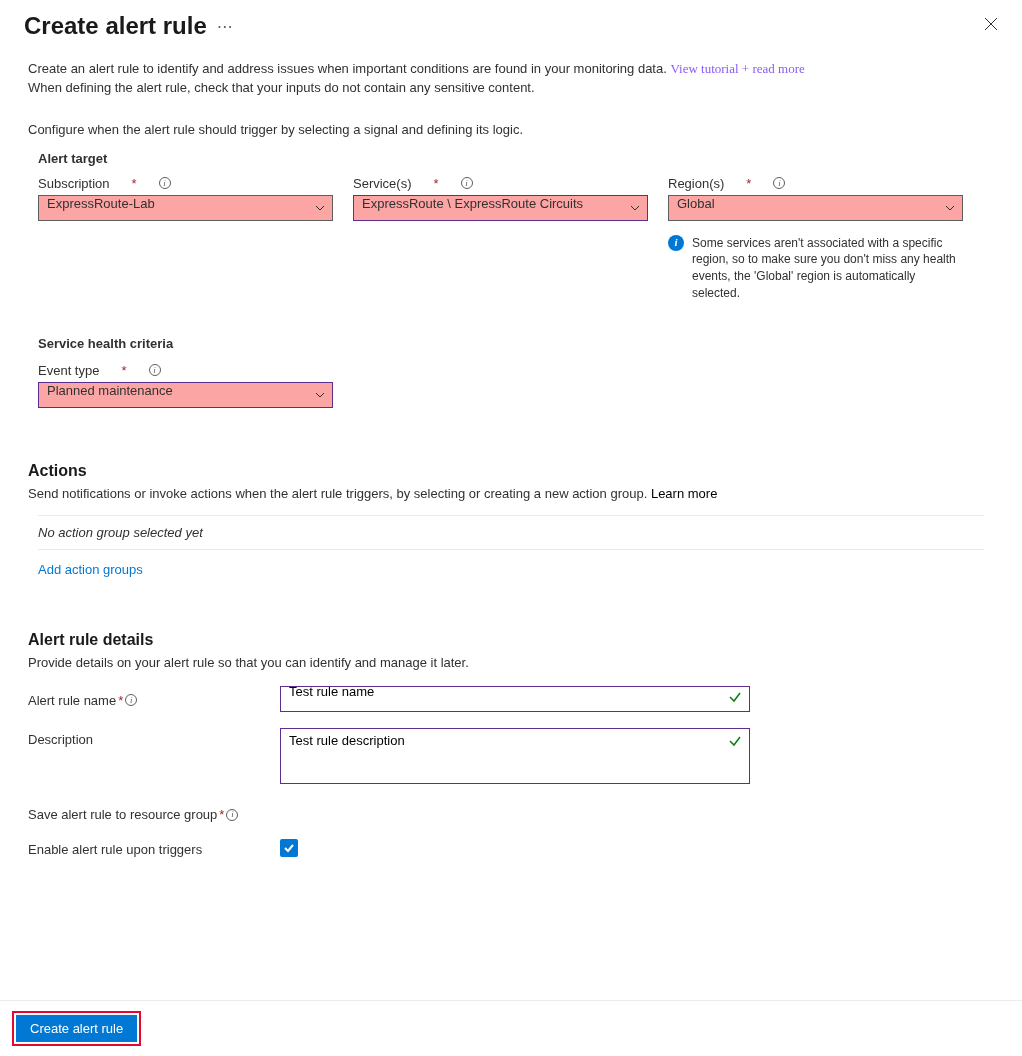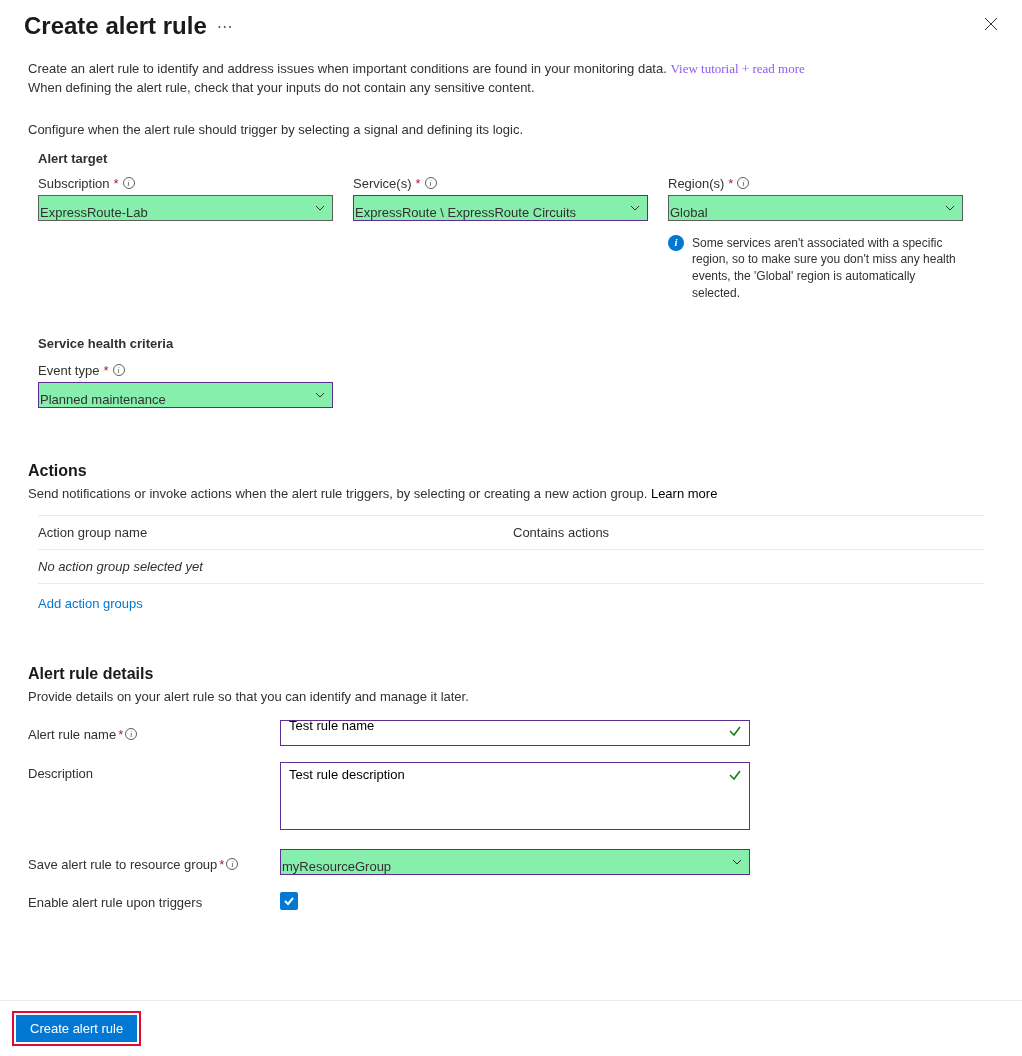--- a/index.html
+++ b/index.html
@@ -60,43 +60,43 @@
   .field {
     display: flex;
     flex-direction: column;
     flex: 0 0 295px;
   }
   .field-label {
     font-size: 13px;
     margin-bottom: 4px;
     display: flex;
     align-items: center;
-    gap: 4px;
+    gap: 22px;
   }
   .req { color: #a4262c; }
   .info-icon {
     width: 12px; height: 12px;
     border: 1px solid #605e5c;
     border-radius: 50%;
     display: inline-flex;
     align-items: center; justify-content: center;
     font-size: 9px;
     color: #605e5c;
     line-height: 1;
     font-style: italic;
     font-family: Georgia, serif;
   }
   .select {
     position: relative;
     height: 26px;
     border: 1px solid #605e5c;
-    background: #86efac;
-    display: flex;
-    align-items: flex-end;
-    padding: 0 26px 0 1px;
+    background: #fca5a5;
+    display: flex;
+    align-items: flex-start;
+    padding: 0 26px 0 8px;
     font-size: 13px;
     cursor: pointer;
   }
   .select.purple { border-color: #5c2e91; }
   .select .chev {
     position: absolute;
     right: 6px;
     top: 50%;
     transform: translateY(-50%);
   }
@@ -167,21 +167,21 @@
   .input-wrap { position:relative; flex:0 0 470px; }
   .input-wrap input, .input-wrap textarea {
     width:100%;
     border: 1px solid #5c2e91;
     padding: 4px 30px 20px 8px;
     font-size:13px;
     font-family:inherit;
     box-sizing:border-box;
   }
   .input-wrap input { height:26px; }
-  .input-wrap textarea { height:68px; resize:none; }
+  .input-wrap textarea { height:56px; resize:none; }
   .input-wrap .check {
     position:absolute; right:8px; top:6px;
   }
   .sel-wrap { flex:0 0 470px; }
   .sel-wrap .select { width:100%; }
   .checkbox {
     width: 18px; height: 18px;
     background: #0078d4;
     display:flex; align-items:center; justify-content:center;
     cursor:pointer;
@@ -314,24 +314,20 @@
 
     <div class="spacer-xl"></div>
 
     
     <h2 class="section-h">Actions</h2>
     <p class="section-desc">
       <span>Send notifications or invoke actions when the alert rule triggers, by selecting or creating a new action group. </span><a class="learn">Learn more</a>
     </p>
 
     <div class="table">
-      <div class="thead">
-        <div class="c1">Action group name</div>
-        <div class="c2">Contains actions</div>
-      </div>
       <div class="trow">
         <div class="c1 empty">No action group selected yet</div>
       </div>
     </div>
     <span class="link-btn">Add action groups</span>
 
     <div class="spacer-xl"></div>
 
     
     <h2 class="section-h">Alert rule details</h2>
@@ -364,30 +360,20 @@
           </span>
       </div>
     </div>
 
     <div class="details-row">
       <div class="details-label">
         <span>Save alert rule to resource group</span>
         <span class="req">*</span>
         <span class="info-icon">i</span>
       </div>
-      <div class="sel-wrap">
-        <div class="select purple">
-          <span>myResourceGroup</span>
-          <span class="chev">
-              <svg width="12" height="12" viewBox="0 0 12 12">
-                <path d="M2 4 L6 8 L10 4" fill="none" stroke="#323130" stroke-width="1"></path>
-              </svg>
-            </span>
-        </div>
-      </div>
     </div>
 
     <div class="details-row">
       <div class="details-label">Enable alert rule upon triggers</div>
       <div class="checkbox">
         <svg width="12" height="12" viewBox="0 0 12 12">
             <path d="M2 6 L5 9 L10 3" fill="none" stroke="#fff" stroke-width="2"></path>
           </svg>
       </div>
     </div>

